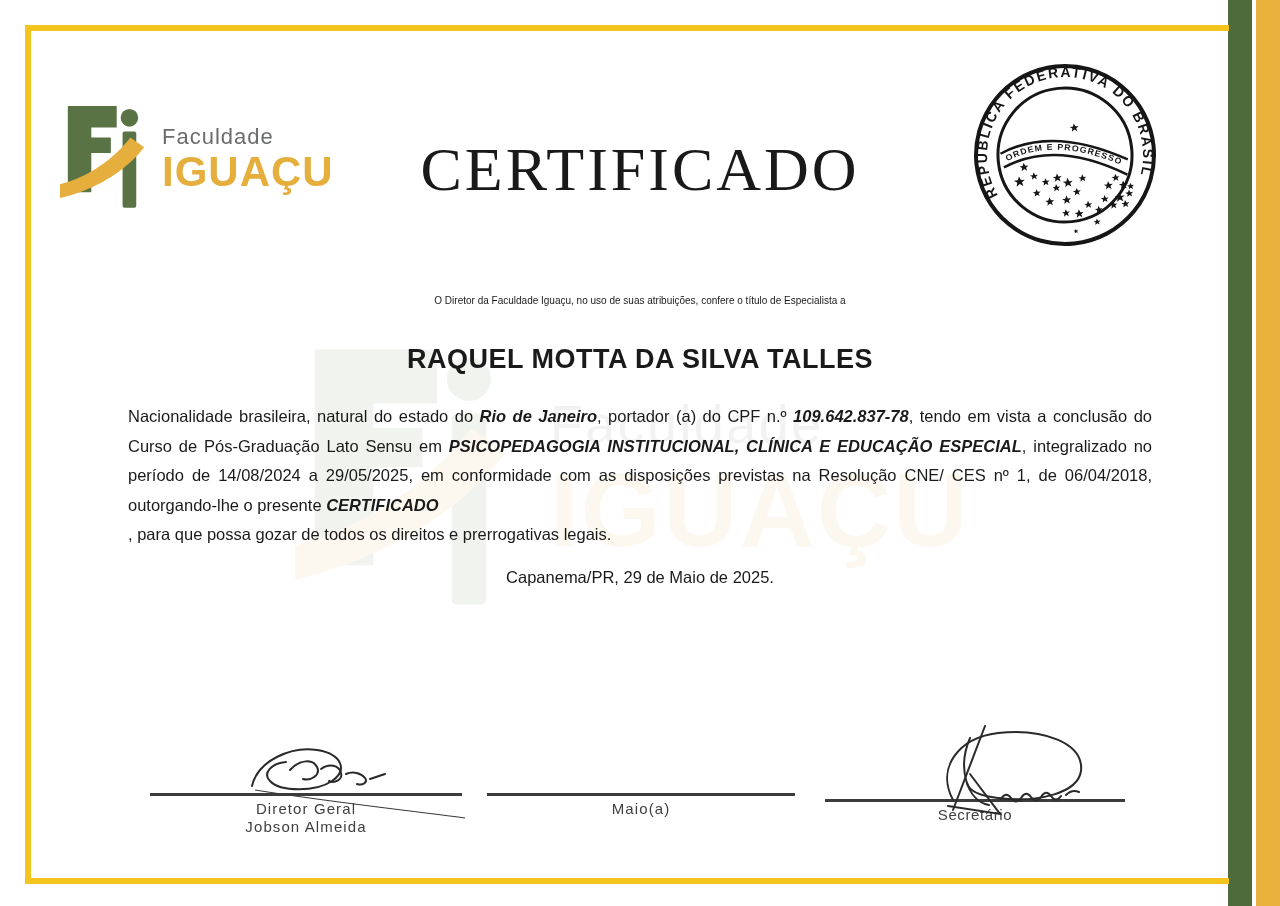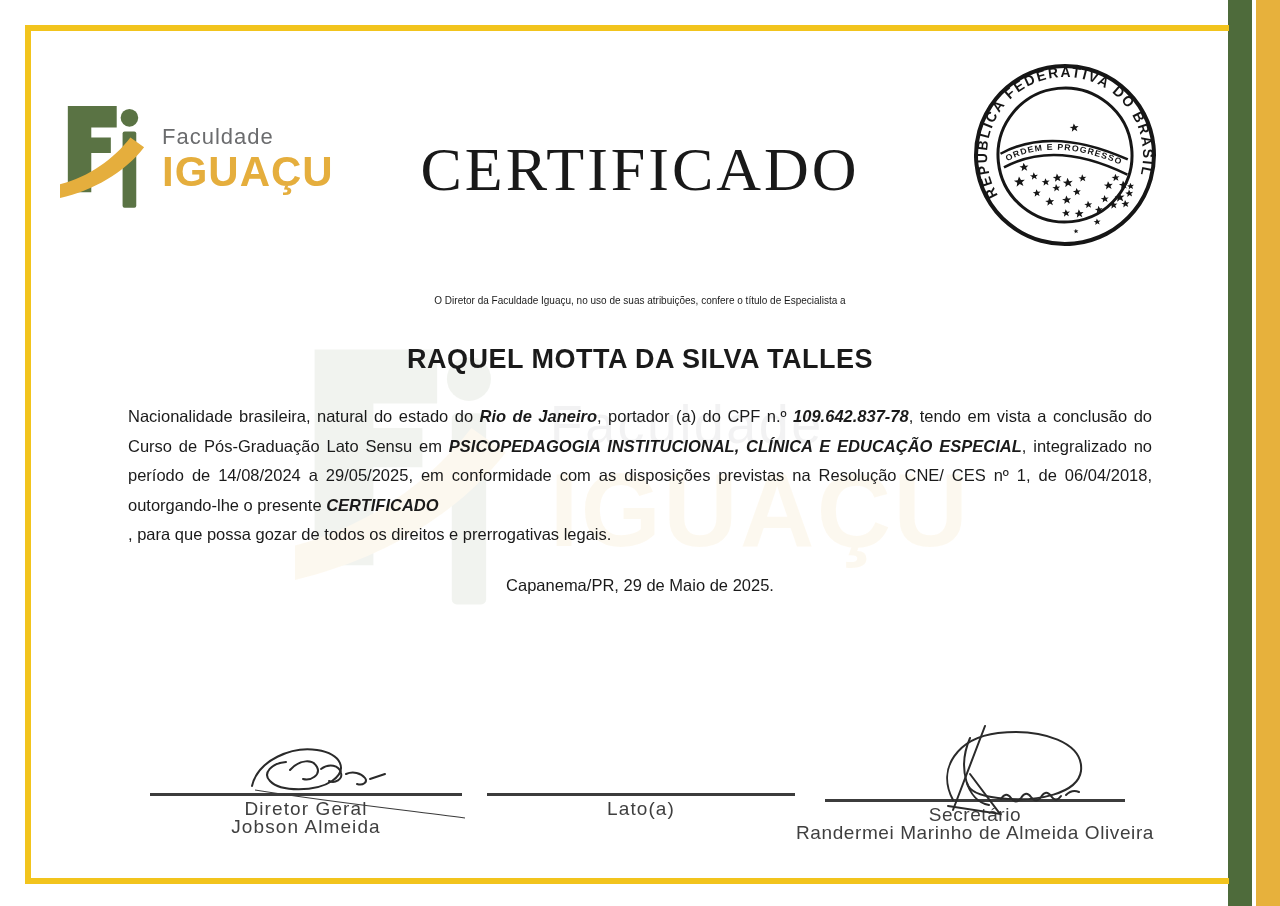--- a/index.html
+++ b/index.html
@@ -39,27 +39,27 @@
   }
   
   .seal{position:absolute;left:962px;top:55px;width:206px;height:200px;z-index:2;transform:rotate(-6deg);}
   
   .intro{position:absolute;left:128px;top:295px;width:1024px;text-align:center;font-size:10px;z-index:1;}
   .recipient{position:absolute;left:128px;top:344px;width:1024px;text-align:center;
     font-size:27px;font-weight:700;letter-spacing:.5px;z-index:1;}
   .paragraph{position:absolute;left:128px;top:402px;width:1024px;text-align:justify;
     font-size:16.5px;line-height:29.5px;z-index:1;}
   .paragraph span.b{font-weight:700;font-style:italic;}
-  .dateline{position:absolute;left:128px;top:568px;width:1024px;text-align:center;font-size:16.5px;z-index:1;margin-top:8px;}
+  .dateline{position:absolute;left:128px;top:568px;width:1024px;text-align:center;font-size:16.5px;z-index:1;}
   
   .sig-rule{position:absolute;height:2.5px;background:#3c3c3c;z-index:1;}
   .rule-left{left:150px;top:793px;width:312px;}
   .rule-center{left:487px;top:793px;width:308px;}
   .rule-right{left:825px;top:799px;width:300px;}
-  .sig-label{position:absolute;text-align:center;font-size:19px;letter-spacing:1.1px;
+  .sig-label{position:absolute;text-align:center;font-size:15px;letter-spacing:1.1px;
     color:var(--label-gray);line-height:18px;z-index:1;}
   .label-left{left:150px;top:800px;width:312px;}
   .label-center{left:487px;top:800px;width:308px;}
   .label-right{left:795px;top:806px;width:360px;letter-spacing:.6px;}
   .sig-svg{position:absolute;z-index:2;pointer-events:none;}
   .sig-svg-left{left:140px;top:728px;}
   .sig-svg-right{left:818px;top:712px;}
 </style>
 </head>
 <body>
@@ -151,25 +151,24 @@
 
 <div class="sig-rule rule-left"></div>
 <div class="sig-rule rule-center"></div>
 <div class="sig-rule rule-right"></div>
 
 <div class="sig-label label-left">
   <div>Diretor Geral</div>
   <div>Jobson Almeida</div>
 </div>
 <div class="sig-label label-center">
-  <div>Lato(a)</div>
+  <div>Maio(a)</div>
 </div>
 <div class="sig-label label-right">
   <div>Secretário</div>
-  <div>Randermei Marinho de Almeida Oliveira</div>
 </div>
 
 <svg class="sig-svg sig-svg-left" width="335" height="115" viewBox="0 0 335 115">
   <g fill="none" stroke="#2a2a2a" stroke-width="2" stroke-linecap="round">
     <path d="M112,58 C118,32 152,18 177,22 C202,26 208,42 192,53 C176,64 140,64 130,53 C122,45 132,35 146,34"></path>
     <path d="M150,42 C160,31 173,31 177,39 C181,47 171,53 163,51"></path>
     <path d="M181,41 C189,35 199,37 201,45 C203,51 195,56 189,53"></path>
     <path d="M206,46 C213,43 221,45 225,50 C228,54 223,58 217,56"></path>
     <path d="M230,51 L245,46"></path>
   </g>

